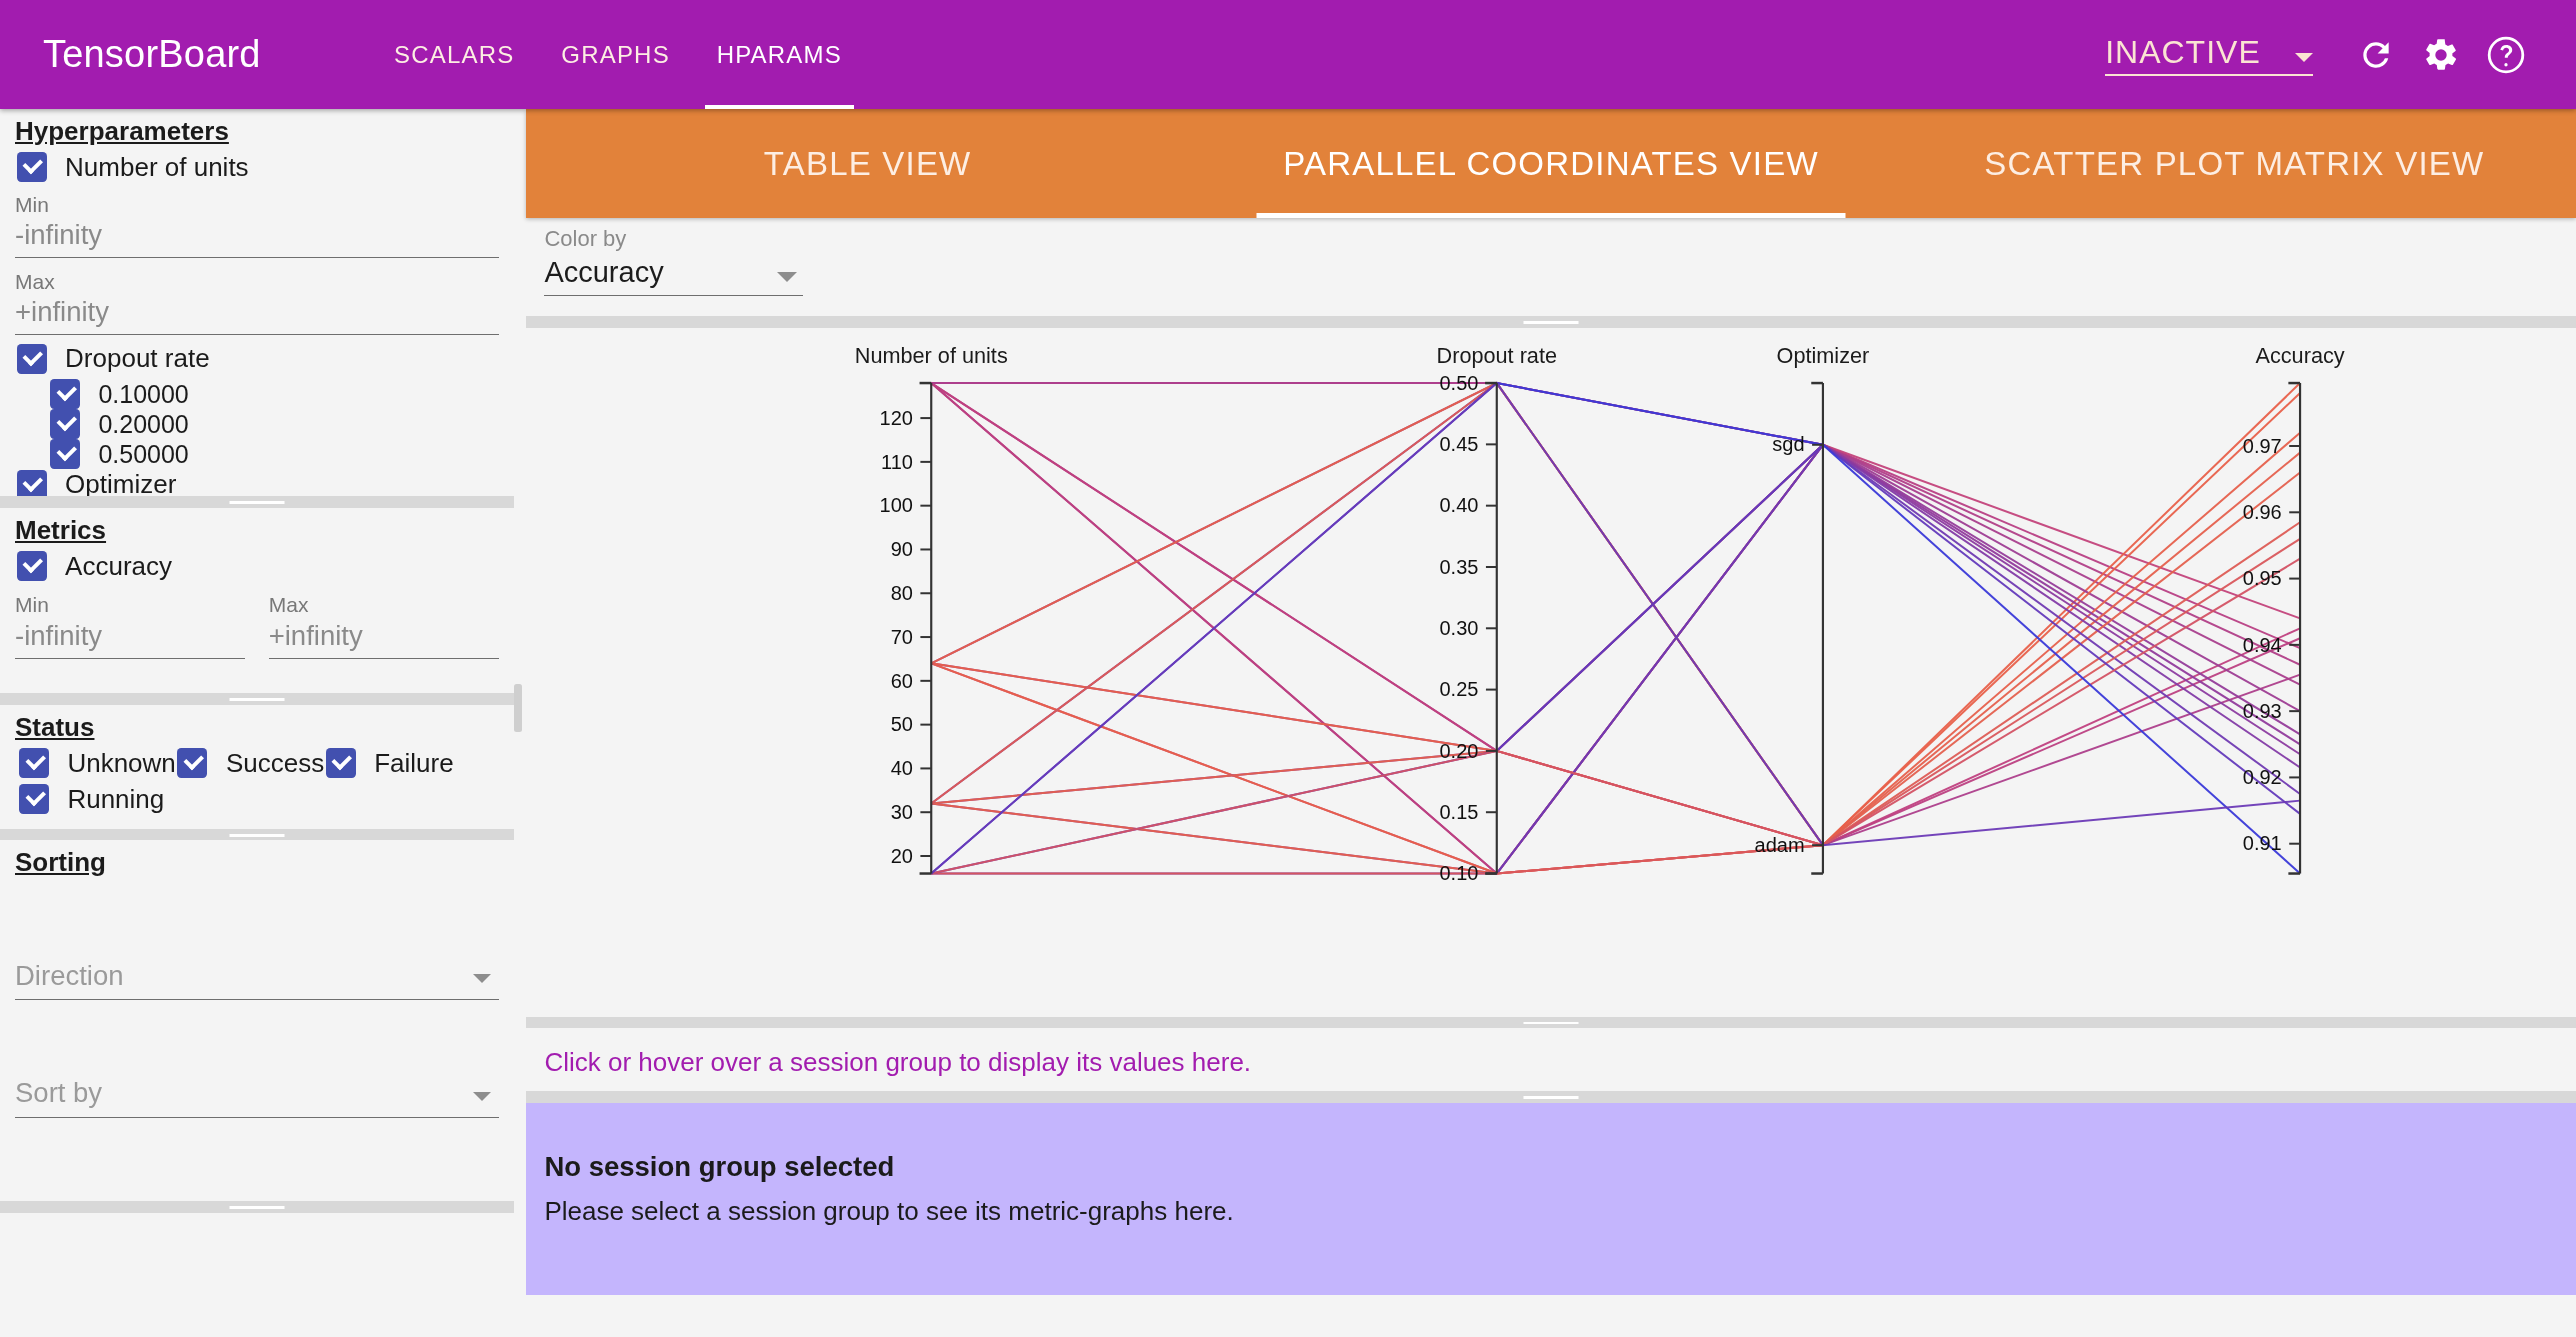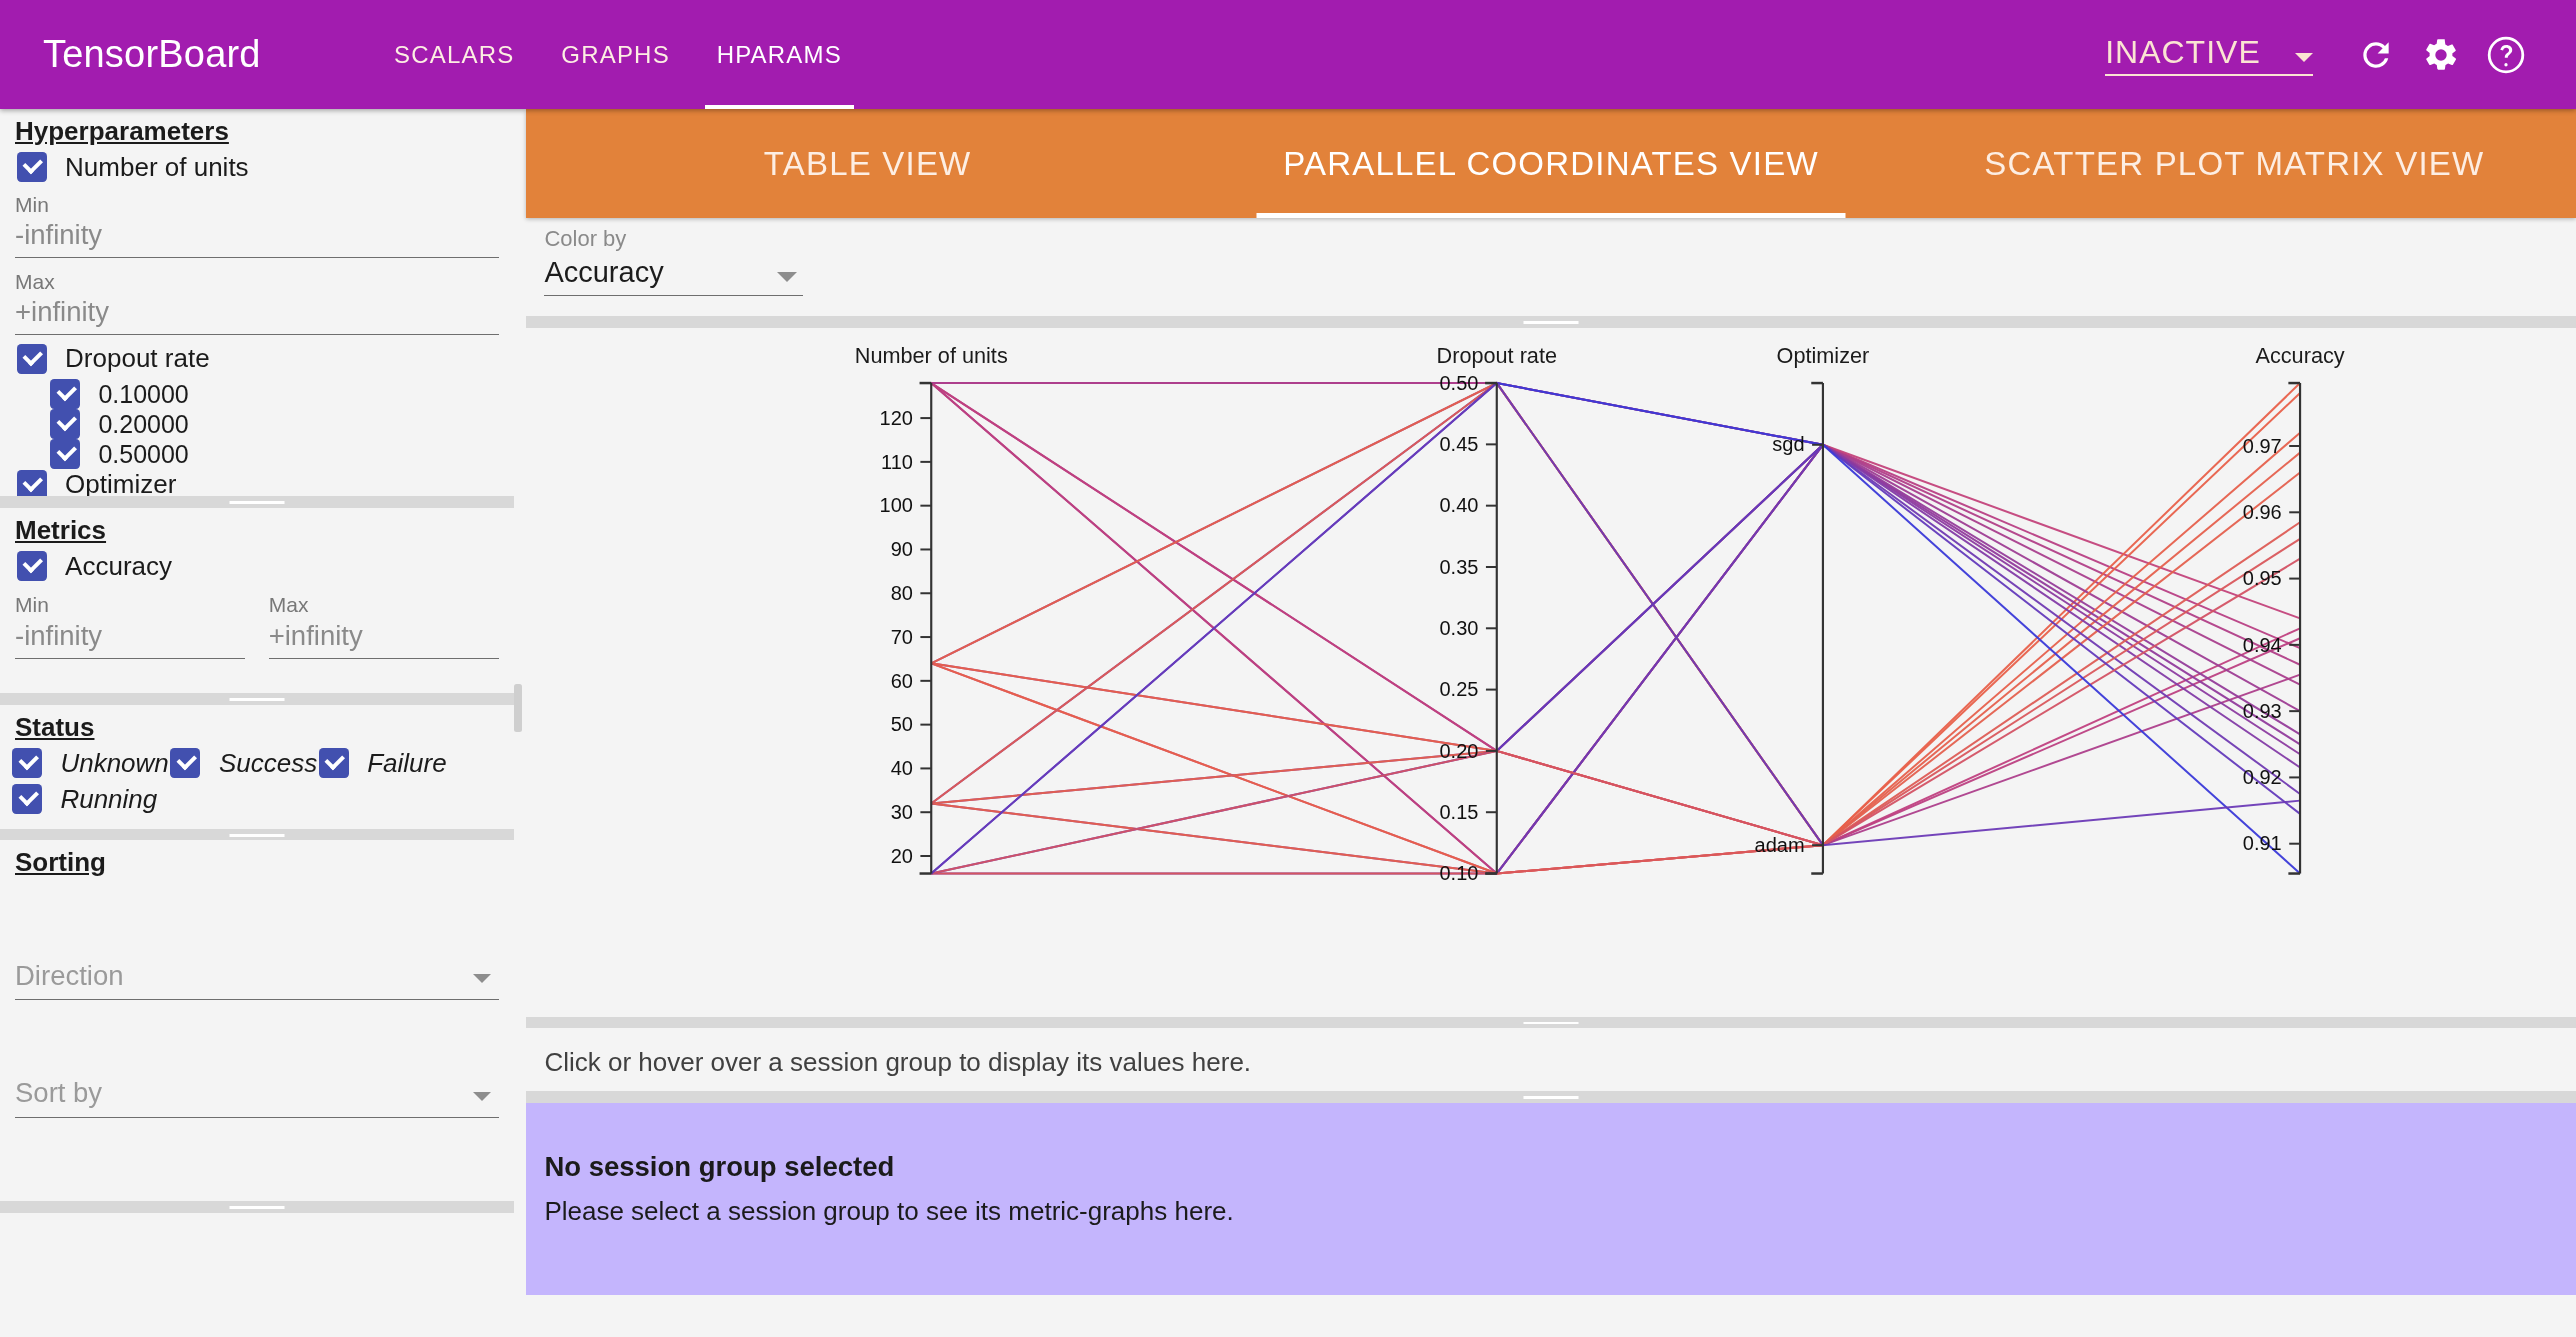--- a/index.html
+++ b/index.html
@@ -104,21 +104,21 @@
     border-bottom: 1.7px solid #6e6e6e; cursor: pointer;
   }
   .selectfield .ph { font-size: 27.5px; color: #9a9a9a; }
   .selectfield .car {
     position: absolute; right: 8.3px; bottom: 16px;
     width: 0; height: 0;
     border-left: 9.2px solid transparent; border-right: 9.2px solid transparent;
     border-top: 9.2px solid #8d8d8d;
   }
   .paging-txt { font-size: 25px; color: #1b1b1b; padding: 8.3px 0 0 15px; }
-  .statusrow { display: flex; flex-wrap: wrap; padding-left: 12px; font-style: italic; }
+  .statusrow { display: flex; flex-wrap: wrap; padding-left: 19px; }
   .statusrow .cbrow { padding-left: 0; padding-right: 1.7px; }
 
   
   .sb-drag {
     position: absolute; left: 514px; top: 684px; width: 8.3px; height: 48px;
     background: #cfcfcf; border-radius: 2.5px; cursor: col-resize; z-index: 20;
   }
 
   
   .main {
@@ -163,21 +163,21 @@
     top: 5px; width: 55px; height: 2.5px; background: #fff;
   }
   .chartpanel {
     position: relative; height: 689px; background: #f4f4f4; overflow: hidden;
   }
   .chartpanel svg { display: block; }
   .hoverpanel {
     position: relative; height: 63px; background: #f4f4f4;
   }
   .hoverpanel .txt {
-    font-size: 26px; color: #404040; padding: 18.4px 0 0 18.4px;
+    font-size: 26px; color: #a21caf; padding: 18.4px 0 0 18.4px;
   }
   .sessionpanel { position: relative; background: #c4b5fd; height: 192px; }
   .sessionpanel .h { font-size: 27.5px; font-weight: bold; color: #1b1b1b; padding: 48px 0 0 18.4px; }
   .sessionpanel .p { font-size: 26px; color: #1b1b1b; padding: 13.4px 0 0 18.4px; }
 
   .axis-title { font-size: 26px; fill: #1b1b1b; font-family: "Liberation Sans", sans-serif; }
   .tick-lbl { font-size: 24px; fill: #101010; font-family: "Liberation Sans", sans-serif; }
 </style>
 </head>
 <body>

